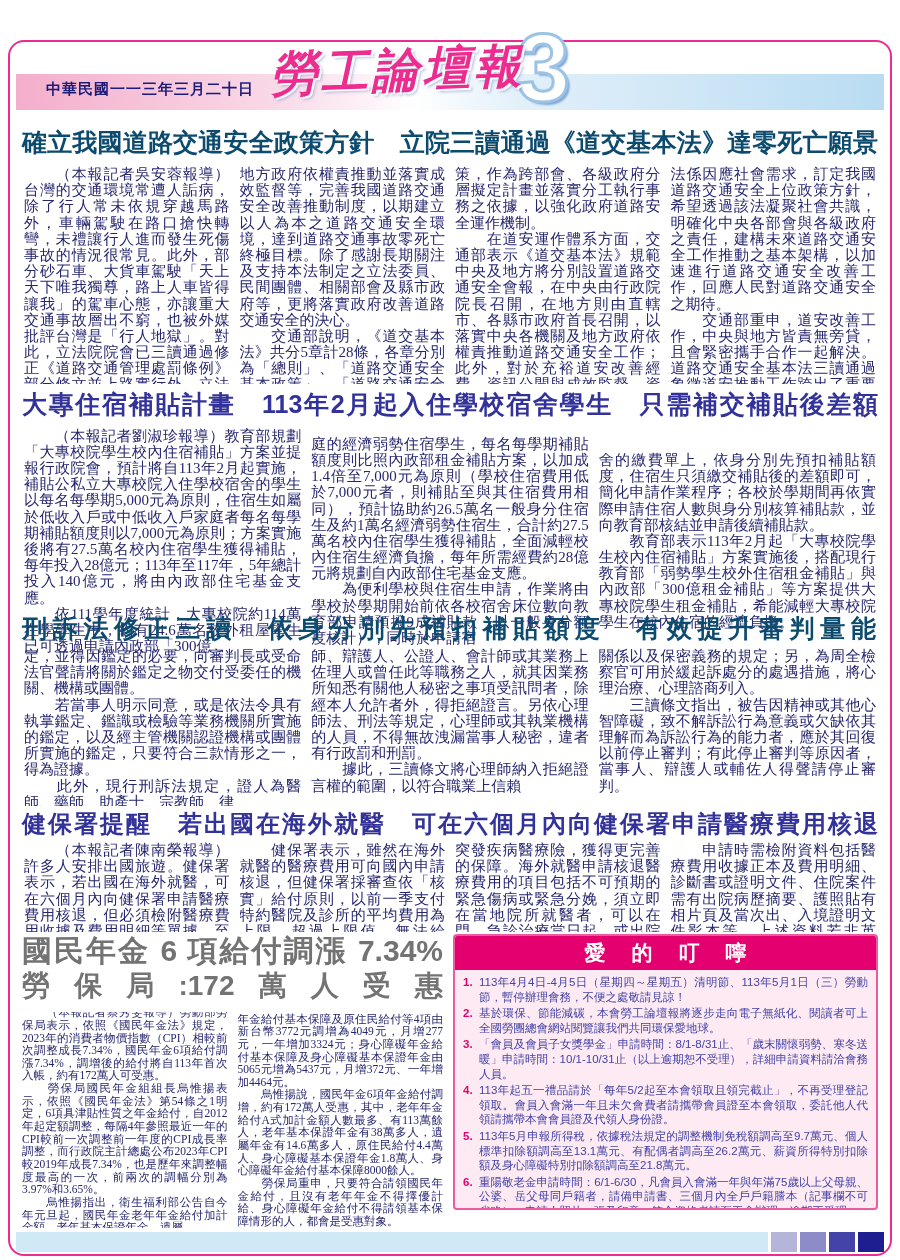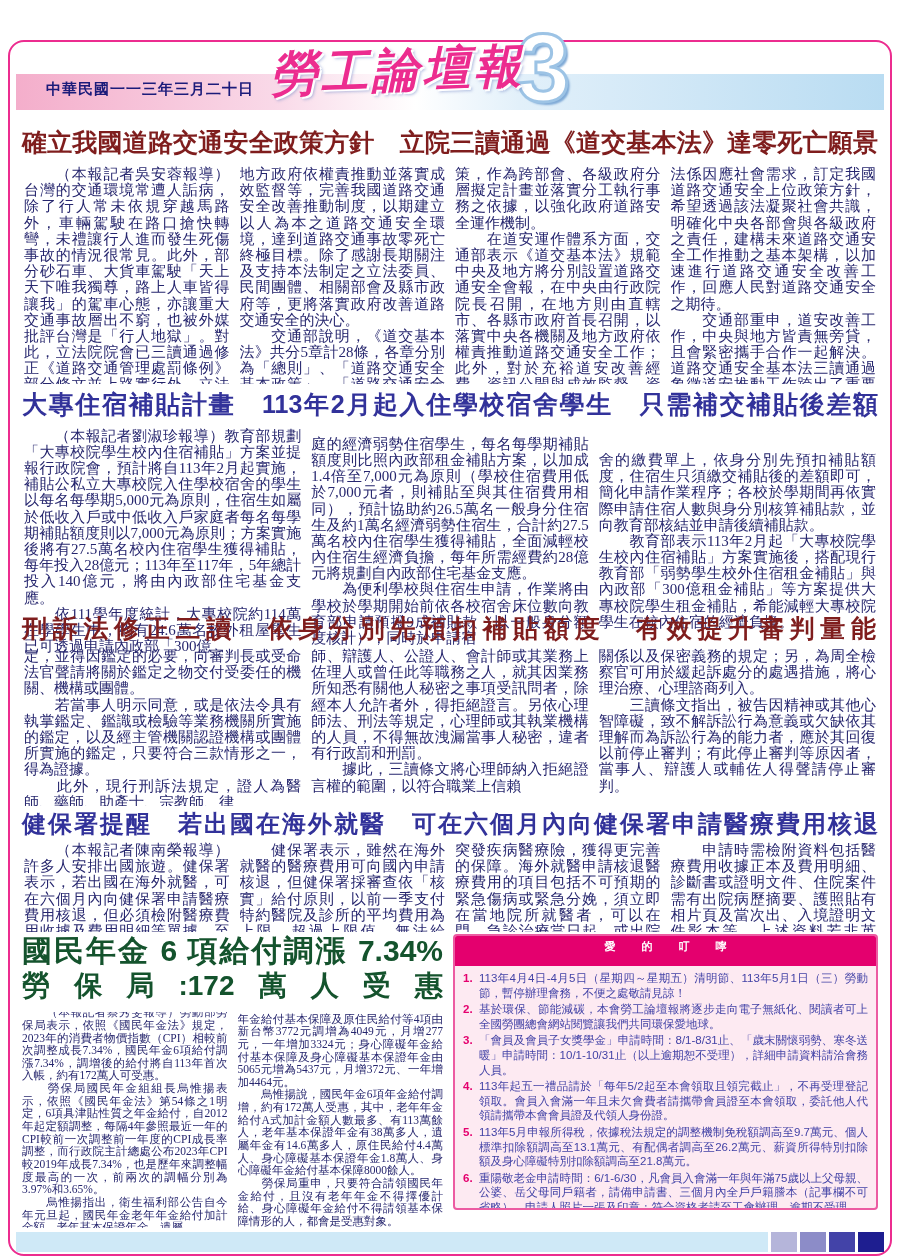--- a/index.html
+++ b/index.html
@@ -35,21 +35,21 @@
     font-family:"Liberation Sans",sans-serif;font-weight:bold;font-size:96px;line-height:.8;
     color:#ffffff;-webkit-text-stroke:3px #9cc3e5;
     text-shadow:0 0 2px #9cc3e5,3px 3px 2px #7ea9d6;margin-left:-8px;margin-top:-14px;
   }
   
   .headline{
     position:absolute;left:22px;right:22px;font-family:"Liberation Sans",sans-serif;
     font-weight:bold;white-space:nowrap;text-align:justify;text-align-last:justify;
     transform-origin:left center;
   }
-  .hl-magenta{color:#7f1d1d;}
+  .hl-magenta{color:#0c4a6e;}
   .hl-blue{color:#32329a;}
   .hl-1{top:126px;font-size:25px;}
   .hl-2{top:388px;font-size:25px;}
   .hl-3{top:612px;font-size:25px;letter-spacing:2px;}
   .hl-4{top:808px;font-size:24px;}
   
   .cols{
     position:absolute;left:24px;right:24px;display:flex;gap:10px;
   }
   .a1{top:166px;height:218px;}
@@ -60,36 +60,36 @@
     flex:1 1 0;font-size:15px;line-height:1.08;color:#26266e;
     text-align:justify;white-space:pre-wrap;overflow:hidden;
     font-family:"Liberation Serif","DejaVu Serif",serif;
   }
   
   .bottom{
     position:absolute;left:22px;right:22px;top:934px;height:294px;display:flex;gap:10px;
   }
   .pension{flex:1 1 0;display:flex;flex-direction:column;}
   .pension-hl1,.pension-hl2{
-    font-family:"Liberation Sans",sans-serif;font-weight:bold;color:#14532d;
+    font-family:"Liberation Sans",sans-serif;font-weight:bold;color:#737373;
     white-space:nowrap;text-align:justify;text-align-last:justify;
   }
   .pension-hl1{font-size:30px;line-height:1.15;}
   .pension-hl2{font-size:28px;line-height:1.2;margin-bottom:10px;}
   .pension-cols{flex:1;display:flex;gap:10px;overflow:hidden;align-items:center;}
   .pension-cols .col{font-size:11.5px;line-height:1.1;}
   
   .notice-box{
     flex:1 1 0;background:#fdeaf2;border:2px solid #ec5ba2;border-radius:4px;
     display:flex;flex-direction:column;overflow:hidden;max-height:272px;
   }
   .notice-title{
     background:#e4006e;color:#ffffff;font-family:"Liberation Sans",sans-serif;
-    font-weight:bold;font-size:11px;text-align:center;letter-spacing:26px;
-    padding:3px 0 12px 26px;
+    font-weight:bold;font-size:21px;text-align:center;letter-spacing:26px;
+    padding:3px 0 3px 26px;
   }
   .notice-items{padding:5px 8px 2px 8px;}
   .notice-item{display:flex;margin-bottom:2px;}
   .notice-num{
     color:#e4006e;font-weight:bold;font-size:11.5px;line-height:1.27;
     font-family:"Liberation Sans",sans-serif;flex:0 0 16px;
   }
   .notice-text{
     color:#4242a6;font-size:11.5px;line-height:1.27;text-align:justify;flex:1;
     font-family:"Liberation Sans",sans-serif;

